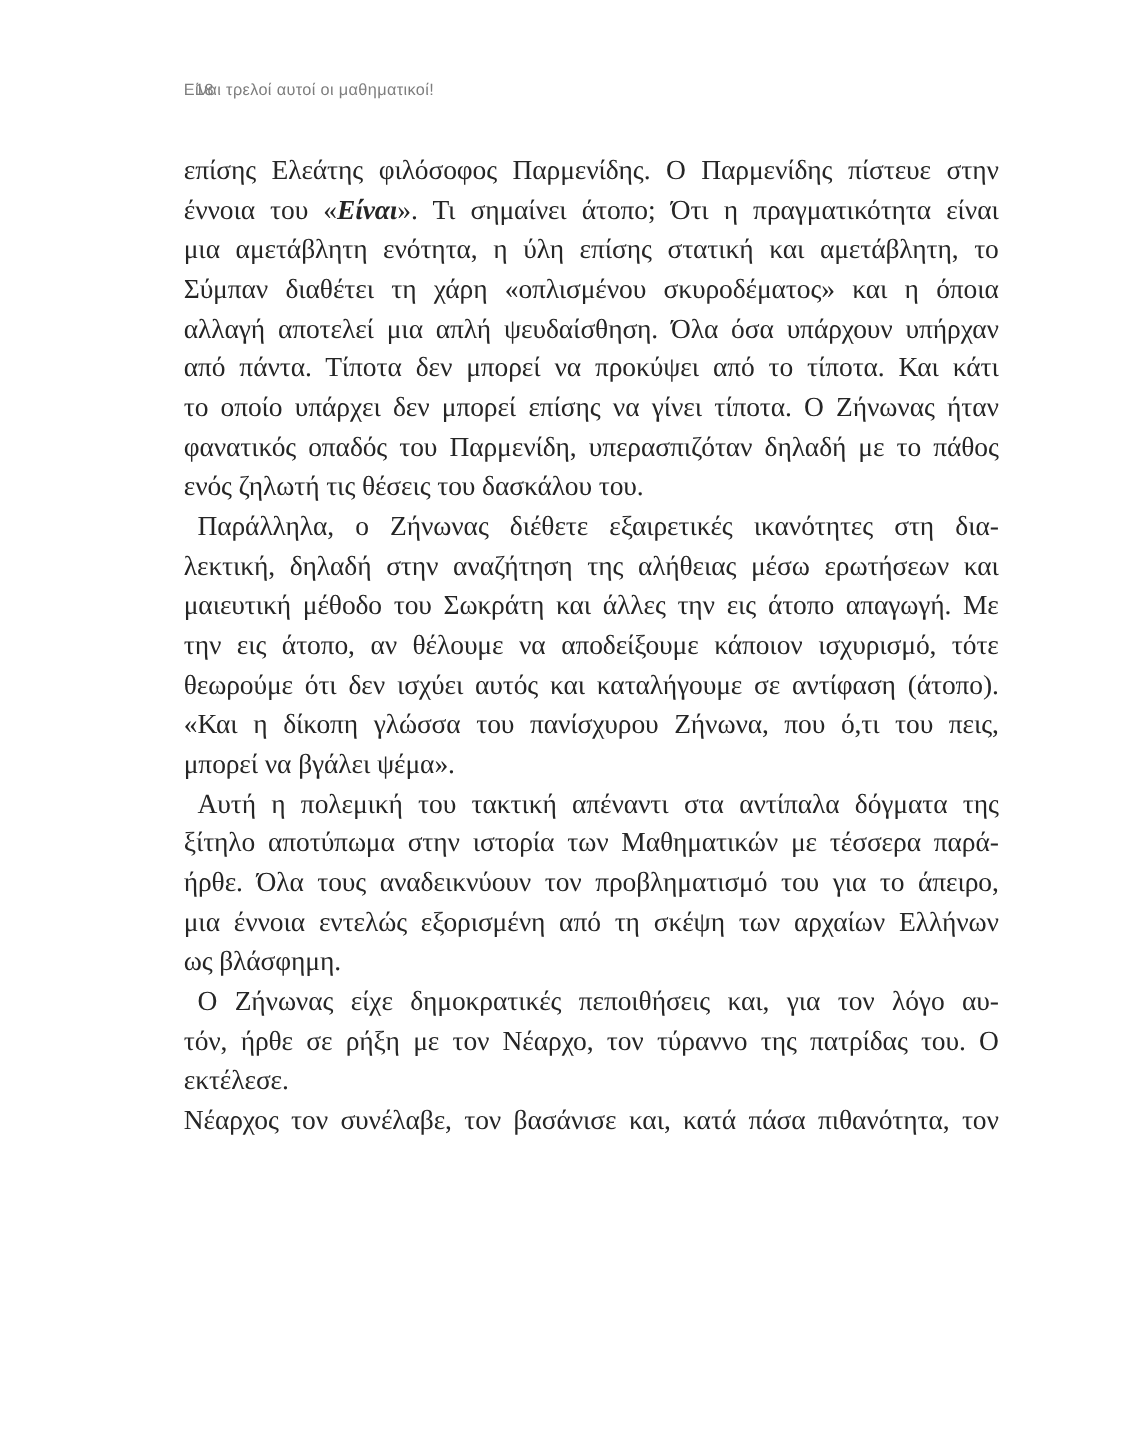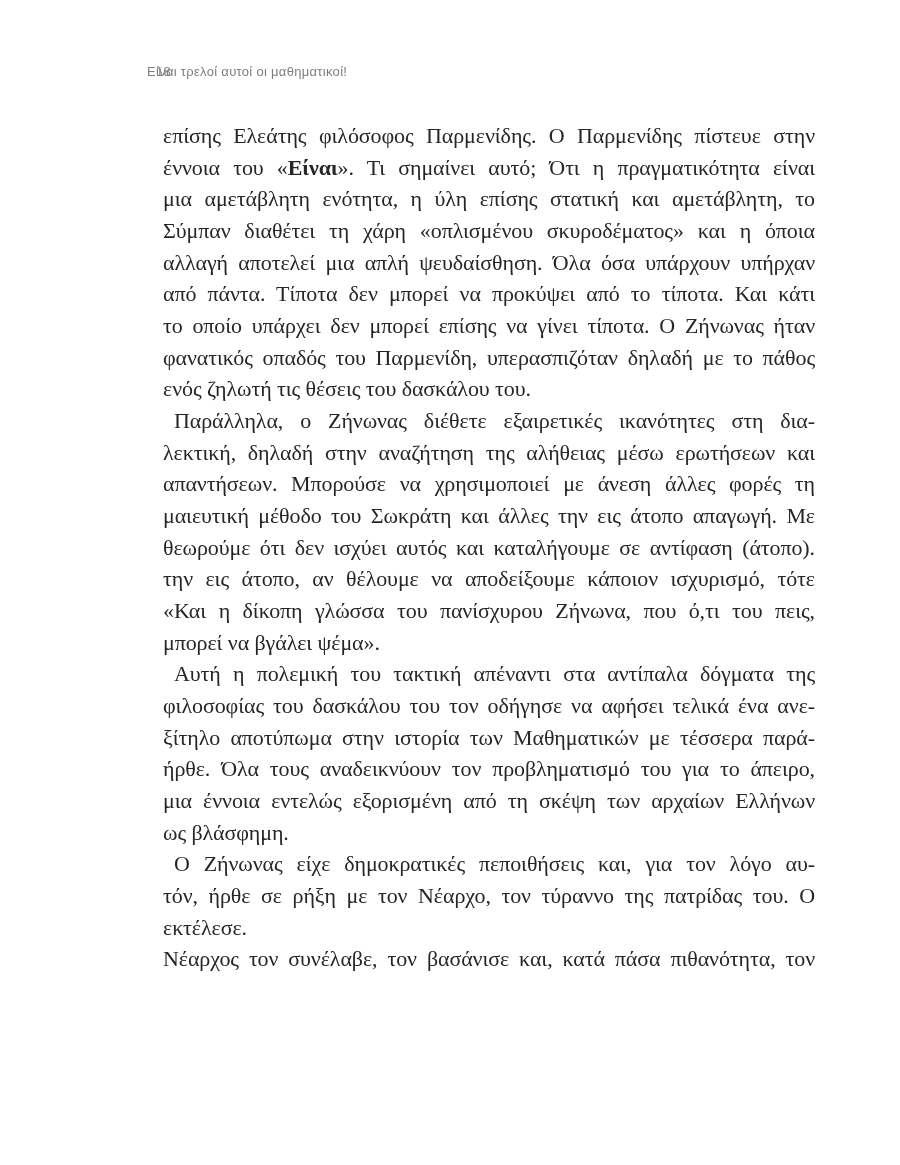--- a/index.html
+++ b/index.html
@@ -47,71 +47,69 @@
   .paragraph { margin: 0; }
   .text-line {
     box-sizing: border-box;
     width: 100%;
     height: 31.68px;
     line-height: 31.68px;
     text-align: justify;
     text-align-last: justify;
     white-space: normal;
     overflow: visible;
-    margin-left: 16px;
   }
   .text-line.last {
     text-align: right;
     text-align-last: left;
   }
   .text-line.indent {
     padding-left: 11px;
   }
   .bold-term {
     font-weight: 700;
+    font-style: italic;
   }
 </style>
 </head>
 <body>
 
 <div class="page">
 
   <header class="page-header">
     <span class="page-number">18</span>
     <span class="running-title">Είναι τρελοί αυτοί οι μαθηματικοί!</span>
   </header>
 
   <main class="page-body">
 
     <div class="paragraph">
       <div class="text-line">επίσης Ελεάτης φιλόσοφος Παρμενίδης. Ο Παρμενίδης πίστευε στην</div>
-      <div class="text-line"><span>έννοια του «</span><span class="bold-term">Είναι</span><span>». Τι σημαίνει αυτό; Ότι η πραγματικότητα είναι</span></div>
+      <div class="text-line"><span>έννοια του «</span><span class="bold-term">Είναι</span><span>». Τι σημαίνει άτοπο; Ότι η πραγματικότητα είναι</span></div>
       <div class="text-line">μια αμετάβλητη ενότητα, η ύλη επίσης στατική και αμετάβλητη, το</div>
       <div class="text-line">Σύμπαν διαθέτει τη χάρη «οπλισμένου σκυροδέματος» και η όποια</div>
       <div class="text-line">αλλαγή αποτελεί μια απλή ψευδαίσθηση. Όλα όσα υπάρχουν υπήρχαν</div>
       <div class="text-line">από πάντα. Τίποτα δεν μπορεί να προκύψει από το τίποτα. Και κάτι</div>
       <div class="text-line">το οποίο υπάρχει δεν μπορεί επίσης να γίνει τίποτα. Ο Ζήνωνας ήταν</div>
       <div class="text-line">φανατικός οπαδός του Παρμενίδη, υπερασπιζόταν δηλαδή με το πάθος</div>
       <div class="text-line last">ενός ζηλωτή τις θέσεις του δασκάλου του.</div>
     </div>
 
     <div class="paragraph">
       <div class="text-line indent">Παράλληλα, ο Ζήνωνας διέθετε εξαιρετικές ικανότητες στη δια-</div>
       <div class="text-line">λεκτική, δηλαδή στην αναζήτηση της αλήθειας μέσω ερωτήσεων και</div>
-      <div class="text-line">απαντήσεων. Μπορούσε να χρησιμοποιεί με άνεση άλλες φορές τη</div>
       <div class="text-line">μαιευτική μέθοδο του Σωκράτη και άλλες την εις άτοπο απαγωγή. Με</div>
+      <div class="text-line">την εις άτοπο, αν θέλουμε να αποδείξουμε κάποιον ισχυρισμό, τότε</div>
       <div class="text-line">θεωρούμε ότι δεν ισχύει αυτός και καταλήγουμε σε αντίφαση (άτοπο).</div>
-      <div class="text-line">την εις άτοπο, αν θέλουμε να αποδείξουμε κάποιον ισχυρισμό, τότε</div>
       <div class="text-line">«Και η δίκοπη γλώσσα του πανίσχυρου Ζήνωνα, που ό,τι του πεις,</div>
       <div class="text-line last">μπορεί να βγάλει ψέμα».</div>
     </div>
 
     <div class="paragraph">
       <div class="text-line indent">Αυτή η πολεμική του τακτική απέναντι στα αντίπαλα δόγματα της</div>
-      <div class="text-line">φιλοσοφίας του δασκάλου του τον οδήγησε να αφήσει τελικά ένα ανε-</div>
       <div class="text-line">ξίτηλο αποτύπωμα στην ιστορία των Μαθηματικών με τέσσερα παρά-</div>
       <div class="text-line">ήρθε. Όλα τους αναδεικνύουν τον προβληματισμό του για το άπειρο,</div>
       <div class="text-line">μια έννοια εντελώς εξορισμένη από τη σκέψη των αρχαίων Ελλήνων</div>
       <div class="text-line last">ως βλάσφημη.</div>
     </div>
 
     <div class="paragraph">
       <div class="text-line indent">Ο Ζήνωνας είχε δημοκρατικές πεποιθήσεις και, για τον λόγο αυ-</div>
       <div class="text-line">τόν, ήρθε σε ρήξη με τον Νέαρχο, τον τύραννο της πατρίδας του. Ο</div>
       <div class="text-line last">εκτέλεσε.</div>

